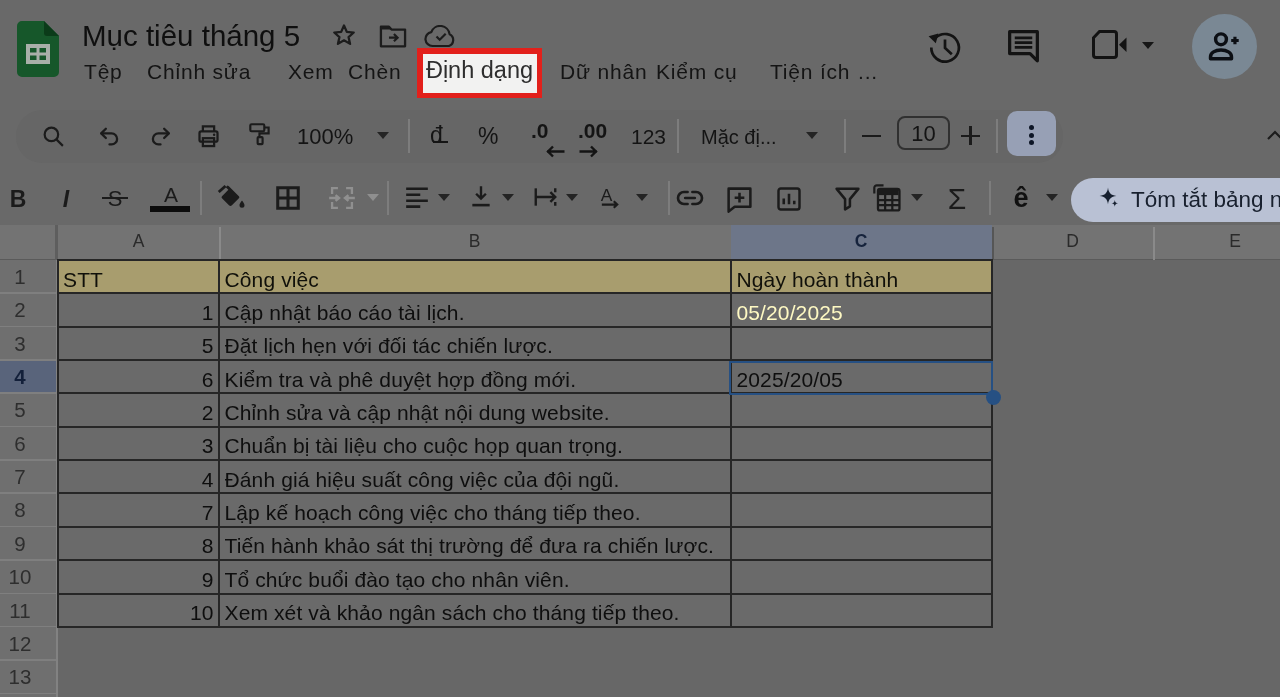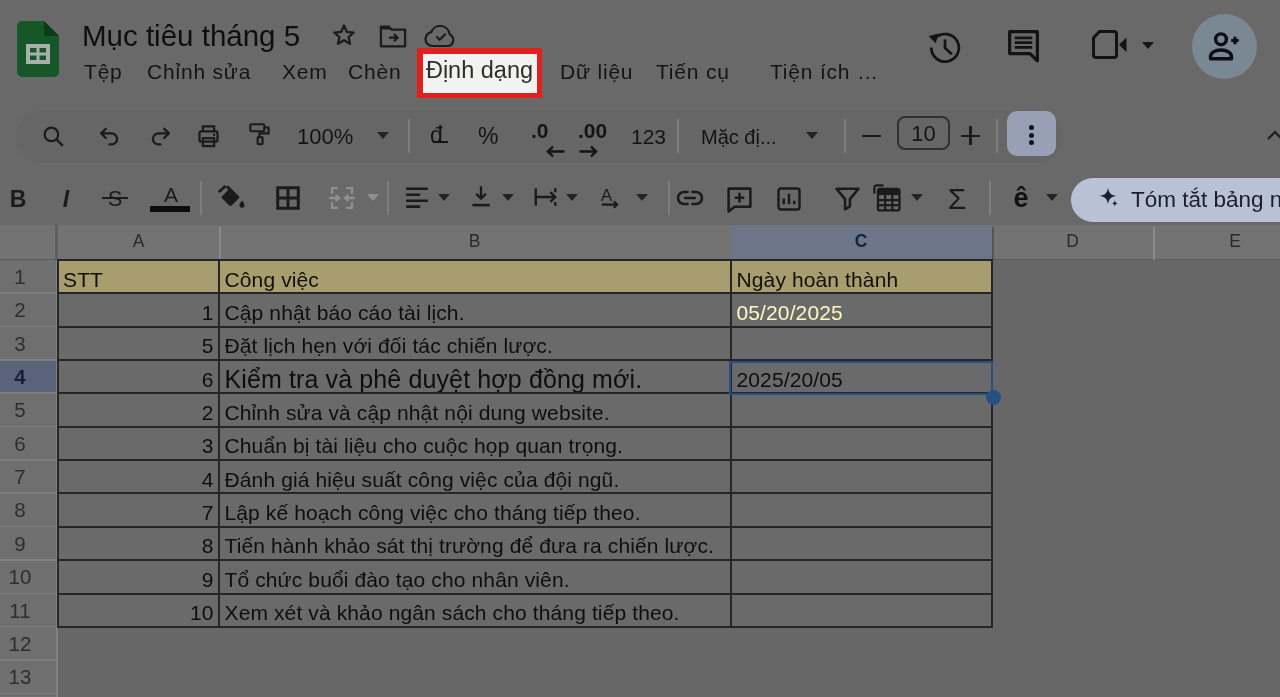--- a/index.html
+++ b/index.html
@@ -69,21 +69,21 @@
 <div class="abs" style="left:736.5px;top:295.85px;width:253.5px;height:33.35px;line-height:33.35px;font-size:21px;letter-spacing:0.12px;color:#fef9c3;white-space:nowrap;">05/20/2025</div>
 <div class="abs" style="left:58px;top:326.7px;width:161px;height:33.35px;background:#6a6a6a;"></div>
 <div class="abs" style="left:219px;top:326.7px;width:511.5px;height:33.35px;background:#6a6a6a;"></div>
 <div class="abs" style="left:730.5px;top:326.7px;width:261.5px;height:33.35px;background:#6a6a6a;"></div>
 <div class="abs" style="left:58px;top:329.2px;width:155.5px;height:33.35px;line-height:33.35px;font-size:21px;letter-spacing:0.12px;color:#0e0e0e;text-align:right;">5</div>
 <div class="abs" style="left:224.5px;top:329.2px;width:503.5px;height:33.35px;line-height:33.35px;font-size:21px;letter-spacing:0.12px;color:#0e0e0e;white-space:nowrap;overflow:hidden;">Đặt lịch hẹn với đối tác chiến lược.</div>
 <div class="abs" style="left:58px;top:360.05px;width:161px;height:33.35px;background:#6a6a6a;"></div>
 <div class="abs" style="left:219px;top:360.05px;width:511.5px;height:33.35px;background:#6a6a6a;"></div>
 <div class="abs" style="left:730.5px;top:360.05px;width:261.5px;height:33.35px;background:#6a6a6a;"></div>
 <div class="abs" style="left:58px;top:362.55px;width:155.5px;height:33.35px;line-height:33.35px;font-size:21px;letter-spacing:0.12px;color:#0e0e0e;text-align:right;">6</div>
-<div class="abs" style="left:224.5px;top:362.55px;width:503.5px;height:33.35px;line-height:33.35px;font-size:25px;letter-spacing:0.12px;color:#0e0e0e;white-space:nowrap;overflow:hidden;">Kiểm tra và phê duyệt hợp đồng mới.</div>
+<div class="abs" style="left:224.5px;top:362.55px;width:503.5px;height:33.35px;line-height:33.35px;font-size:21px;letter-spacing:0.12px;color:#0e0e0e;white-space:nowrap;overflow:hidden;">Kiểm tra và phê duyệt hợp đồng mới.</div>
 <div class="abs" style="left:736.5px;top:362.55px;width:253.5px;height:33.35px;line-height:33.35px;font-size:21px;letter-spacing:0.12px;color:#0e0e0e;white-space:nowrap;">2025/20/05</div>
 <div class="abs" style="left:58px;top:393.4px;width:161px;height:33.35px;background:#6a6a6a;"></div>
 <div class="abs" style="left:219px;top:393.4px;width:511.5px;height:33.35px;background:#6a6a6a;"></div>
 <div class="abs" style="left:730.5px;top:393.4px;width:261.5px;height:33.35px;background:#6a6a6a;"></div>
 <div class="abs" style="left:58px;top:395.9px;width:155.5px;height:33.35px;line-height:33.35px;font-size:21px;letter-spacing:0.12px;color:#0e0e0e;text-align:right;">2</div>
 <div class="abs" style="left:224.5px;top:395.9px;width:503.5px;height:33.35px;line-height:33.35px;font-size:21px;letter-spacing:0.12px;color:#0e0e0e;white-space:nowrap;overflow:hidden;">Chỉnh sửa và cập nhật nội dung website.</div>
 <div class="abs" style="left:736.5px;top:395.9px;width:253.5px;height:33.35px;line-height:33.35px;font-size:21px;letter-spacing:0.12px;color:#0e0e0e;white-space:nowrap;"></div>
 <div class="abs" style="left:58px;top:426.75px;width:161px;height:33.35px;background:#6a6a6a;"></div>
 <div class="abs" style="left:219px;top:426.75px;width:511.5px;height:33.35px;background:#6a6a6a;"></div>
 <div class="abs" style="left:730.5px;top:426.75px;width:261.5px;height:33.35px;background:#6a6a6a;"></div>
@@ -153,24 +153,24 @@
       <path d="M1.5 1.5 h7 l2.2 2.5 h11.8 v14.5 h-21z" fill="none" stroke="#1c1c1c" stroke-width="2" stroke-linejoin="round"></path>
       <path d="M1.5 1.5 h7 l2.2 2.5 H1.5z" fill="#1c1c1c"></path>
       <path d="M8.5 11h7 M12.8 7.8l3.2 3.2-3.2 3.2" fill="none" stroke="#1c1c1c" stroke-width="1.9"></path>
     </svg>
 <svg class="ic" style="left:424px;top:25px;" width="34" height="23" viewBox="0 0 34 23">
       <path d="M8.5 21 a7 7 0 0 1 -1.2 -13.9 A9.5 9.5 0 0 1 25.6 9.2 a6.4 6.4 0 0 1 -0.7 11.8z" fill="none" stroke="#1c1c1c" stroke-width="2.2" stroke-linejoin="round"></path>
       <path d="M12.5 11.5l3.2 3.2 6-6" fill="none" stroke="#1c1c1c" stroke-width="2.2"></path>
     </svg>
 <div class="mtxt" style="left:84px;">Tệp</div>
 <div class="mtxt" style="left:147px;text-align:right;">Chỉnh sửa</div>
-<div class="mtxt" style="left:282px;">Xem</div>
+<div class="mtxt" style="left:288px;">Xem</div>
 <div class="mtxt" style="left:348px;">Chèn</div>
-<div class="mtxt" style="left:560px;">Dữ liệu</div>
-<div class="mtxt" style="left:656px;">Tiến cụ</div>
+<div class="mtxt" style="left:560px;">Dữ nhân</div>
+<div class="mtxt" style="left:656px;">Kiểm cụ</div>
 <div class="mtxt" style="left:770px;">Tiện ích</div>
 <div class="mtxt" style="left:858px;">...</div>
 <svg class="ic" style="left:925px;top:27px;" width="41" height="41" viewBox="0 0 41 41">
       <path d="M10.45 10.95 A13.8 13.8 0 1 1 6.3 20.5" fill="none" stroke="#131313" stroke-width="2.7"></path>
       <path d="M3.6 9.2 L13.4 6.4 L10.8 16.2 z" fill="#131313"></path>
       <path d="M20 12.5 V21 L26.8 27.3" fill="none" stroke="#131313" stroke-width="2.7"></path>
     </svg>
 <svg class="ic" style="left:1006px;top:28px;" width="35" height="35" viewBox="0 0 24 24">
       <path d="M2.5 2.5 H21.5 V22.5 L16.5 17.5 H2.5 Z" fill="none" stroke="#131313" stroke-width="2.2" stroke-linejoin="round"></path>
       <path d="M6 6.7h12 M6 10h12 M6 13.3h12" stroke="#131313" stroke-width="1.9"></path>

